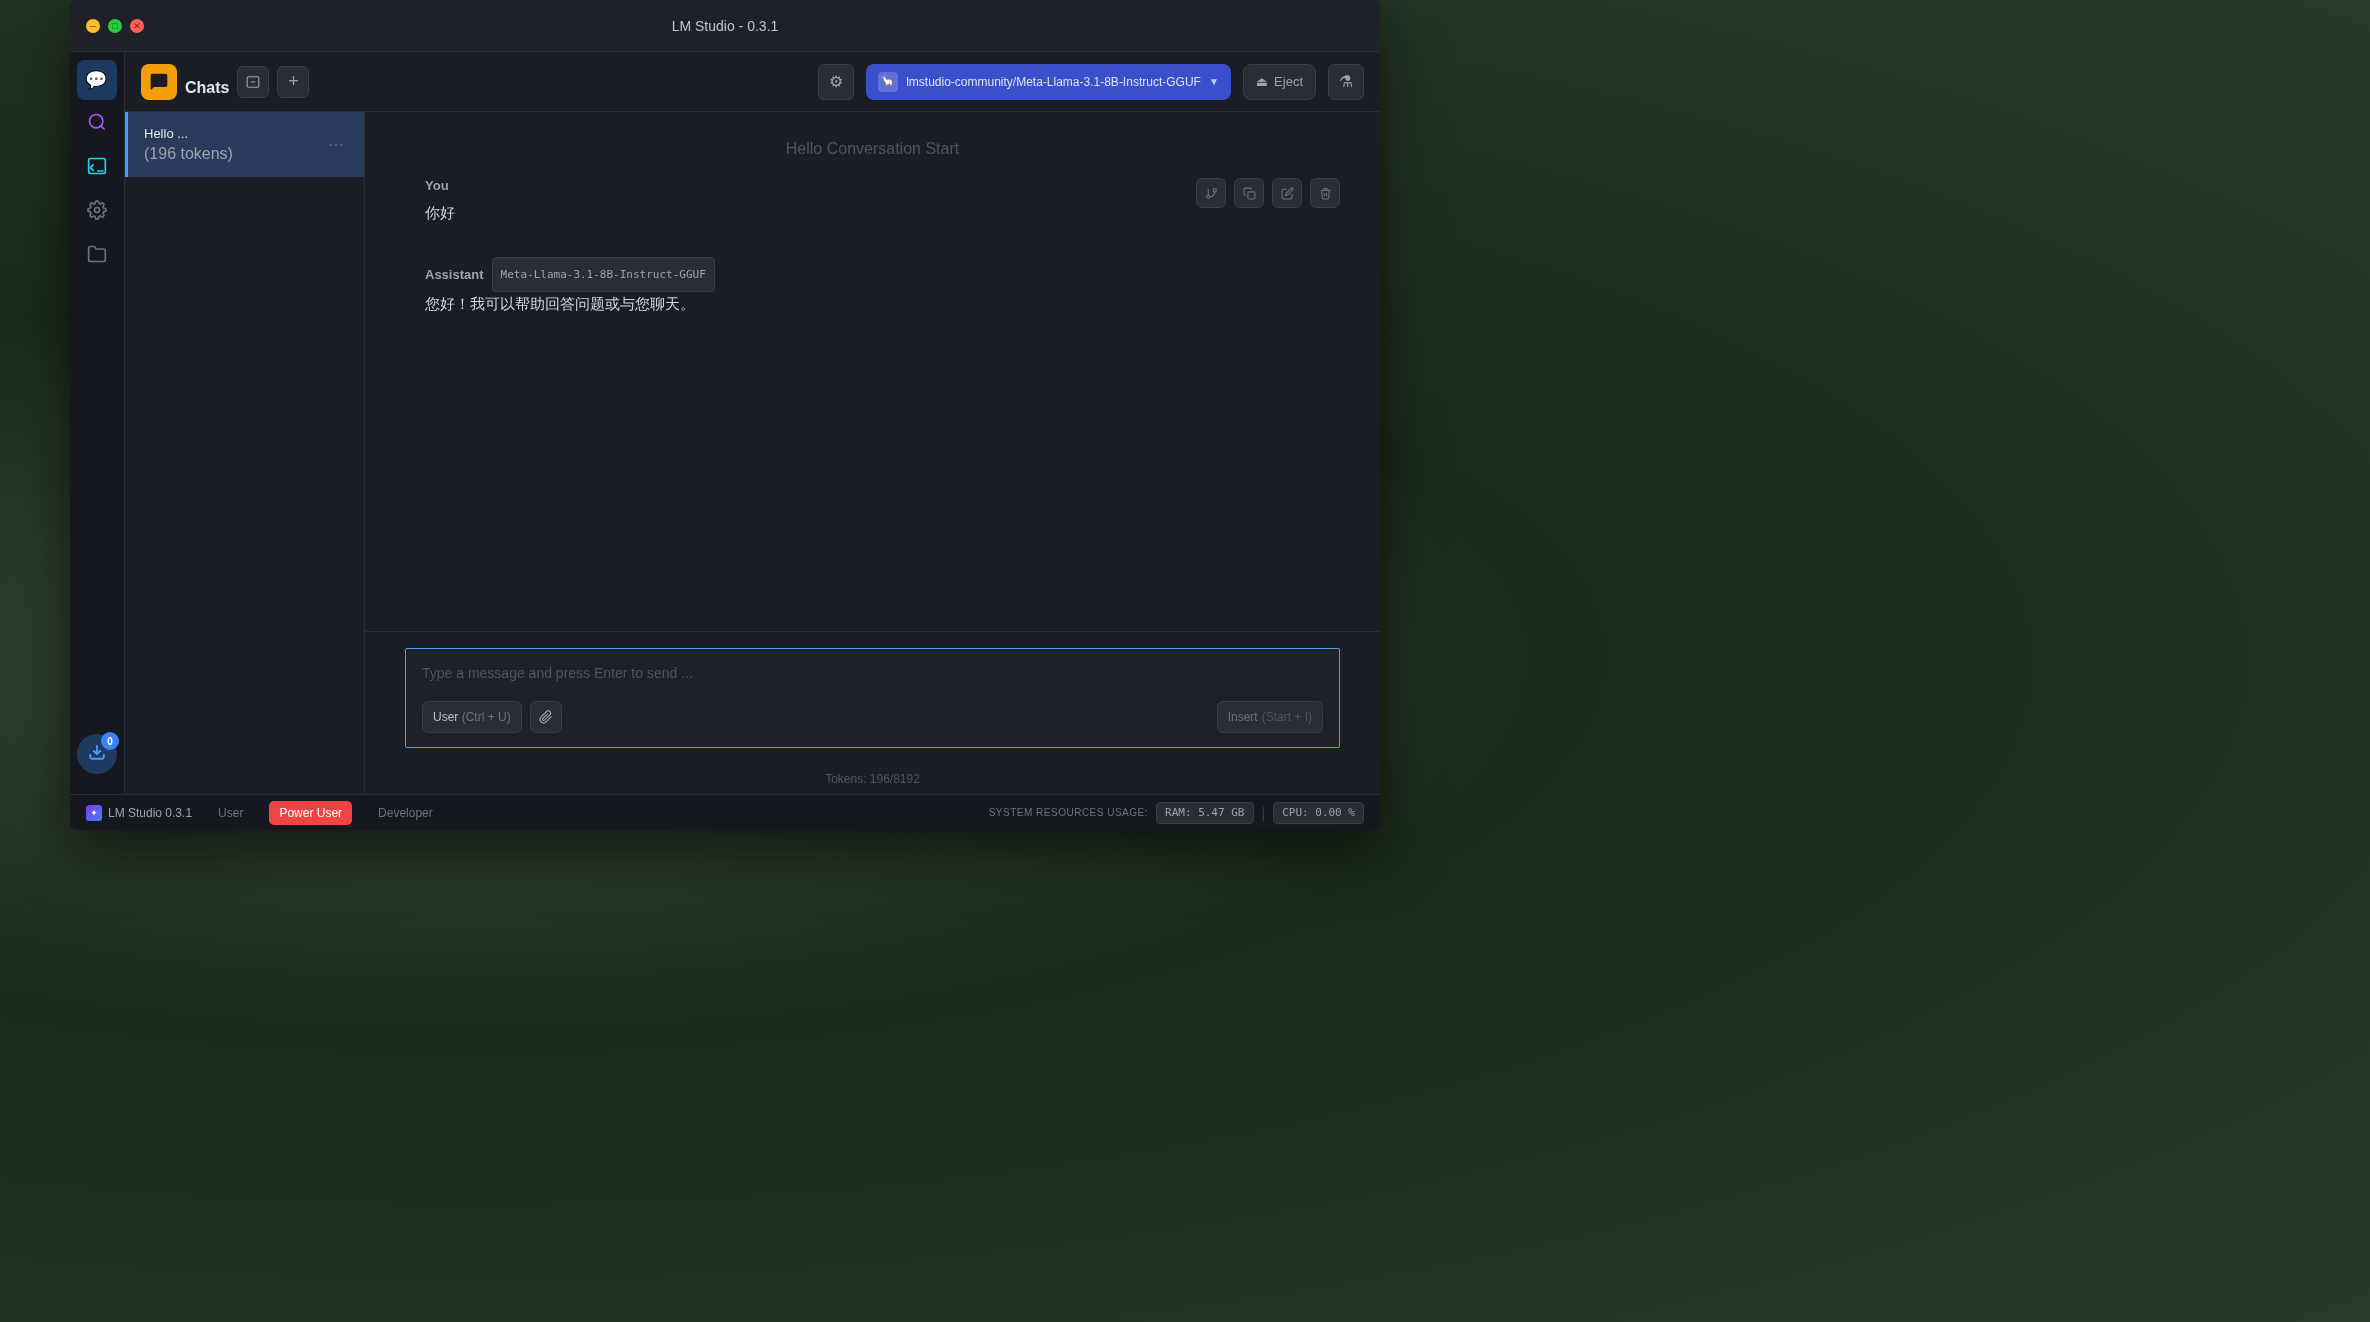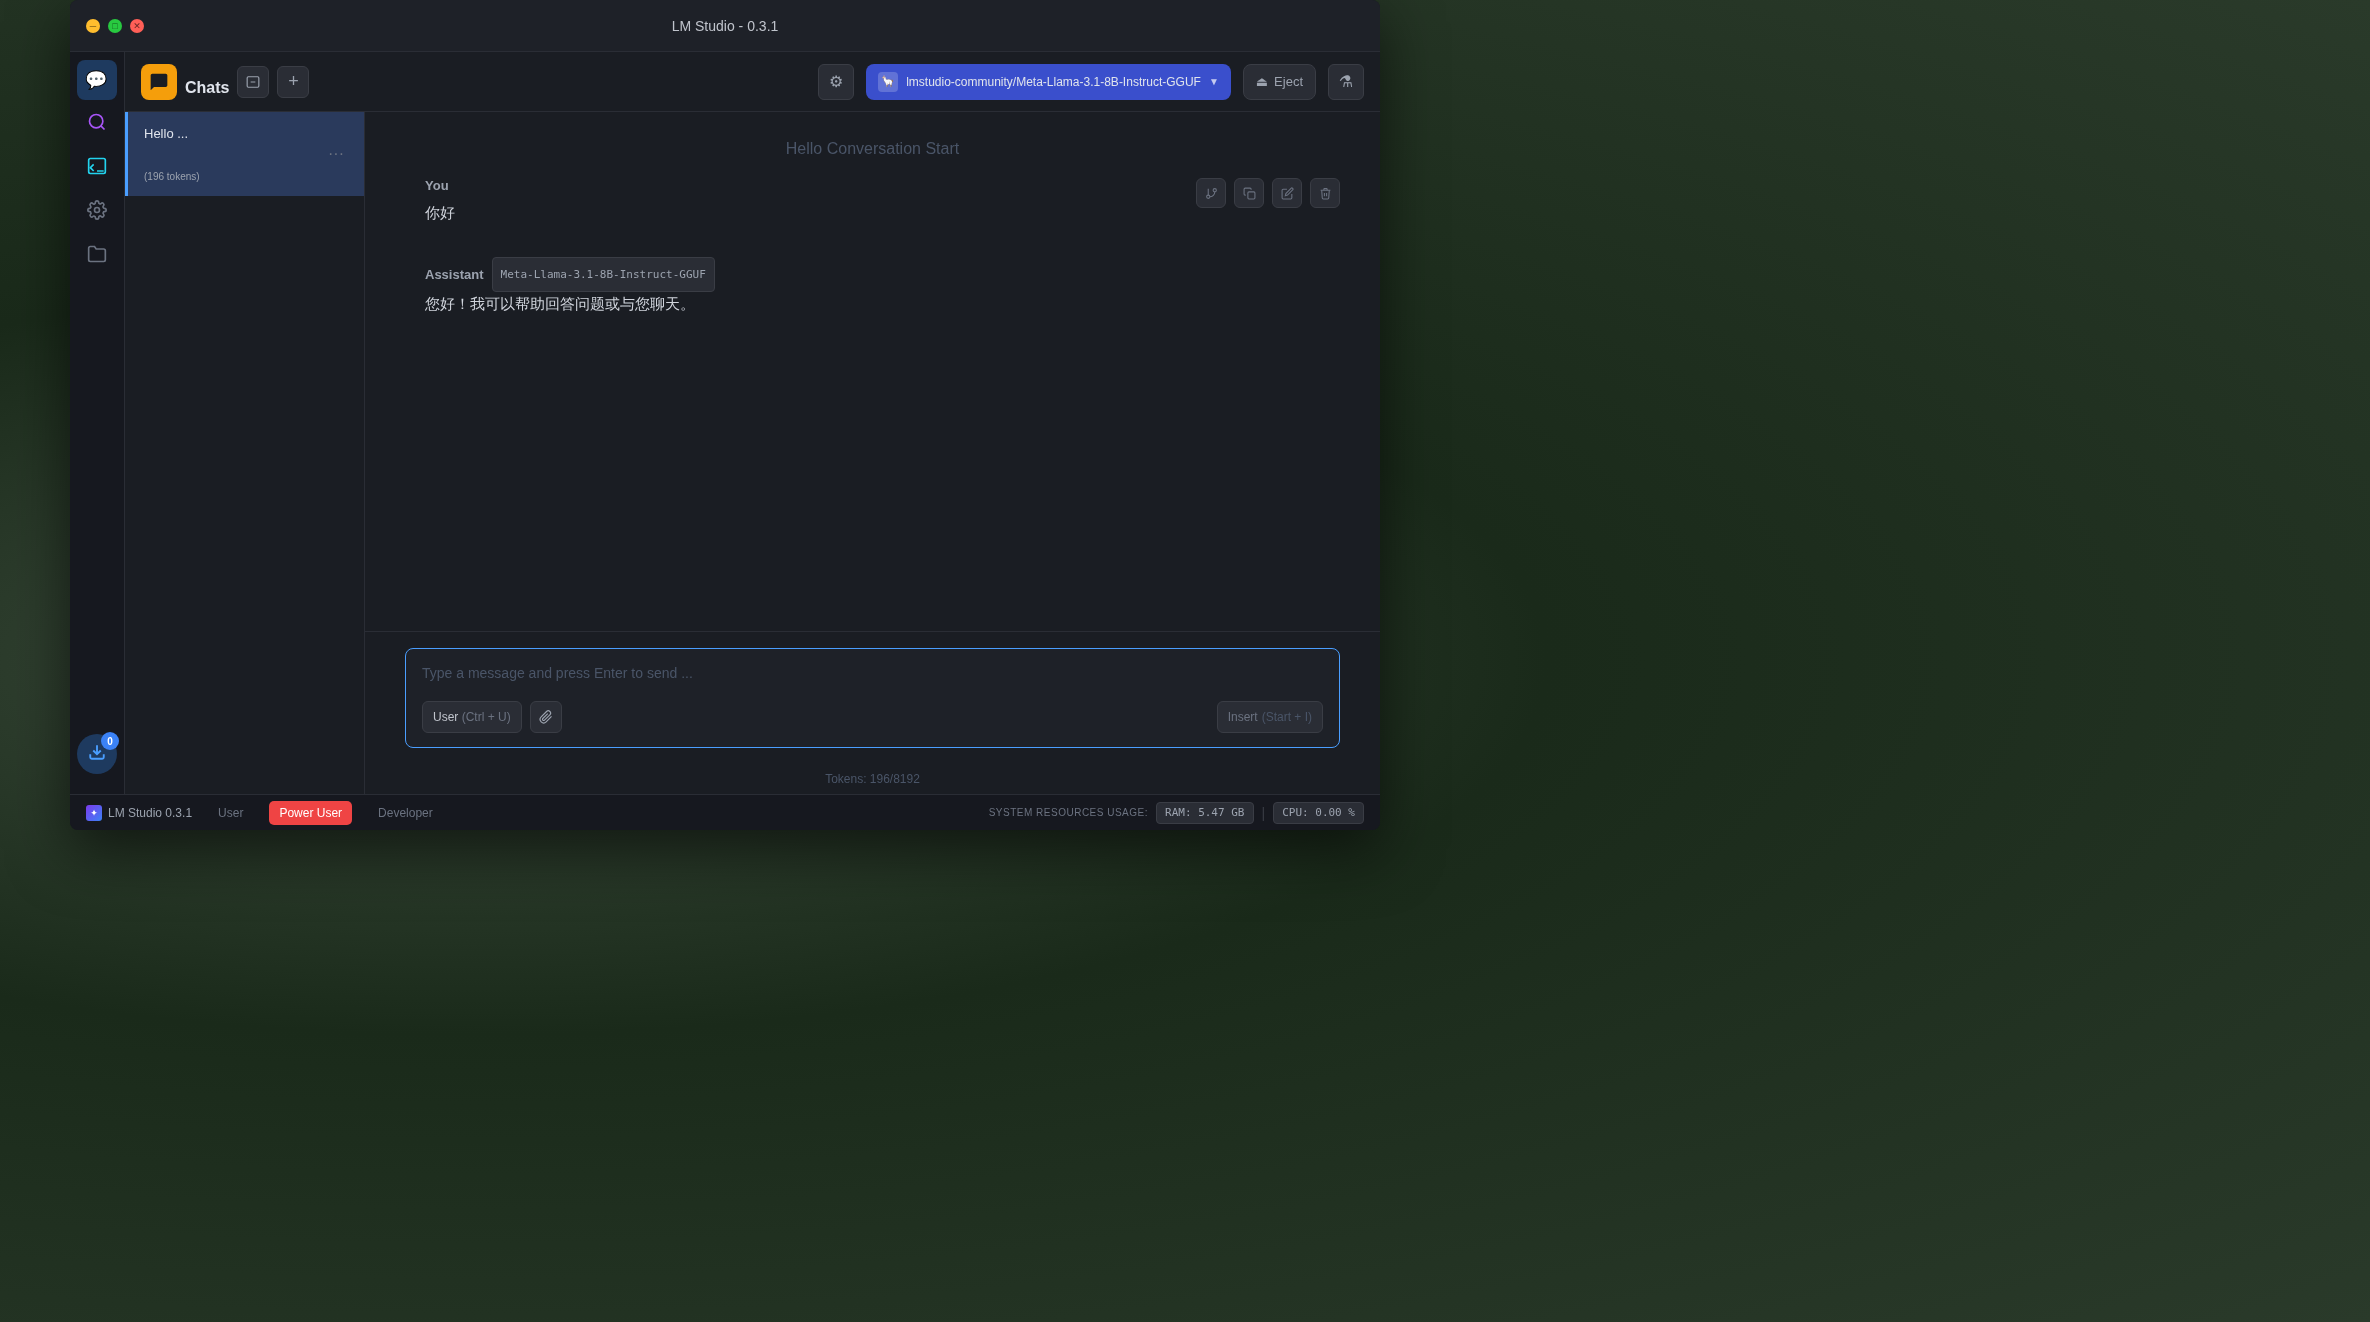--- a/index.html
+++ b/index.html
@@ -354,22 +354,21 @@
       color: #e0e4ec;
       font-size: 13px;
       font-weight: 500;
       white-space: nowrap;
       overflow: hidden;
       text-overflow: ellipsis;
     }
 
     .chat-item-tokens {
       color: #9ca3af;
-      font-size: 10px;
-      margin-top: 26px;
+      font-size: 16px;
     }
 
     .chat-item-menu {
       color: #6b7280;
       font-size: 16px;
       cursor: pointer;
       padding: 2px 4px;
     }
 
     
@@ -460,21 +459,21 @@
     }
 
     
     .input-area {
       padding: 16px 40px 16px;
       border-top: 1px solid #2a2d35;
     }
 
     .input-box {
       border: 1px solid #4a9eff;
-      border-radius: 8px;
+      border-radius: 2px;
       background: #1e2128;
       padding: 14px 16px;
       min-height: 100px;
       display: flex;
       flex-direction: column;
       justify-content: space-between;
     }
 
     .input-field {
       color: #6b7280;

